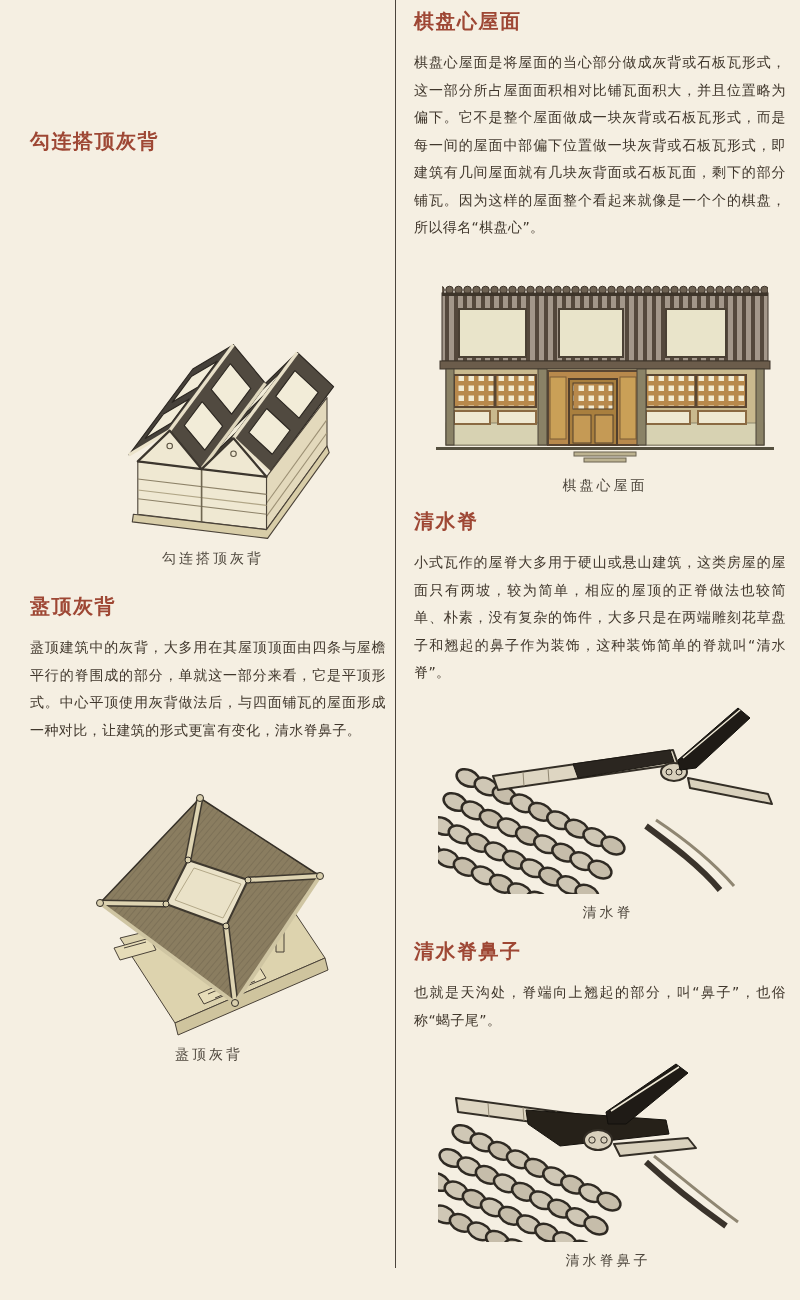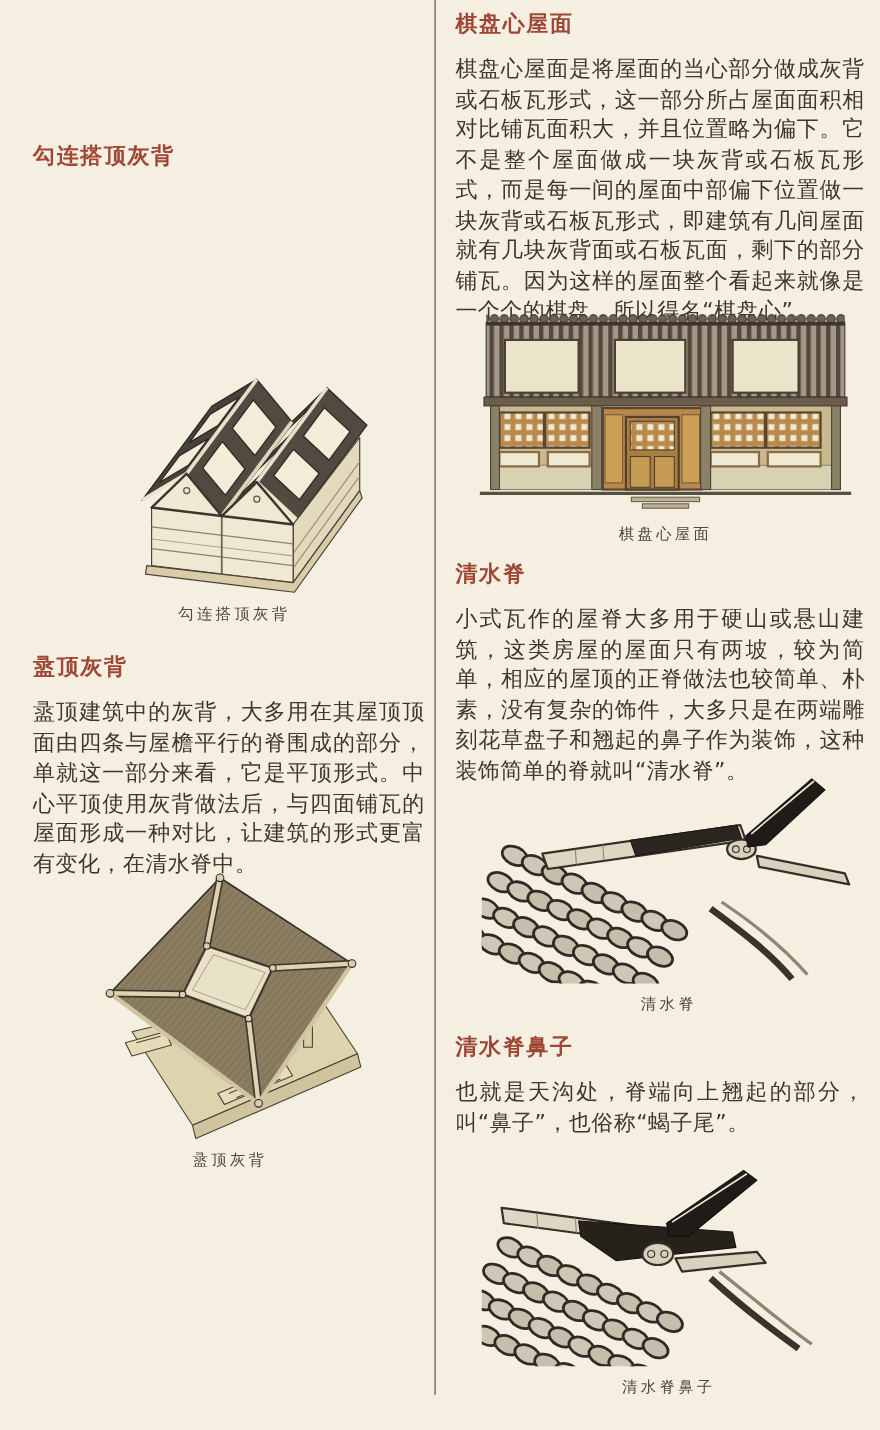--- a/index.html
+++ b/index.html
@@ -8,21 +8,21 @@
     background:#f5efe2;overflow:hidden;
     font-family:"DejaVu Sans",sans-serif;
   }
   .divider{position:absolute;left:395px;top:0;width:1px;height:1268px;background:#4a443c;}
   .sec{position:absolute;}
   .sec h2{
     font-size:20px;font-weight:bold;color:#9e4734;
     margin:0 0 15px 0;letter-spacing:1.5px;line-height:26px;
   }
   .sec p{
-    font-size:20px;line-height:27.5px;color:#40372c;margin:0;
+    font-size:14px;line-height:27.5px;color:#40372c;margin:0;
     text-align:justify;letter-spacing:0.4px;
   }
   .col-left .sec{left:30px;width:356px;}
   .col-right .sec{left:414px;width:372px;}
   figure{position:absolute;margin:0;padding:0;}
   figure svg{display:block;}
   figcaption{
     text-align:center;font-size:14px;letter-spacing:3px;color:#4e473d;margin-top:10px;
   }
   #sec-l1{top:128px;}
@@ -119,21 +119,21 @@
           <circle cx="125" cy="167" r="2.5" fill="none" stroke="#5c5342"></circle>
 
           <polygon points="34,222 155,236 210,160 212,166 156,244 33,229" fill="#d8cda8" stroke="#4a4238"></polygon>
         </g>
       </svg>
       <figcaption>勾连搭顶灰背</figcaption>
     </figure>
 
     <section class="sec" id="sec-l2">
       <h2>盝顶灰背</h2>
-      <p>盝顶建筑中的灰背，大多用在其屋顶顶面由四条与屋檐平行的脊围成的部分，单就这一部分来看，它是平顶形式。中心平顶使用灰背做法后，与四面铺瓦的屋面形成一种对比，让建筑的形式更富有变化，在清水脊中。</p>
+      <p>盝顶建筑中的灰背，大多用在其屋顶顶面由四条与屋檐平行的脊围成的部分，单就这一部分来看，它是平顶形式。中心平顶使用灰背做法后，与四面铺瓦的屋面形成一种对比，让建筑的形式更富有变化，清水脊鼻子。</p>
     </section>
 
     <figure id="fig-l2">
       <svg width="258" height="248" viewBox="0 0 258 248">
         <g stroke-linejoin="round">
 
           <polygon points="40,150 205,110 245,170 95,235" fill="#ddd3ae" stroke="#4a4238"></polygon>
           <polygon points="95,235 245,170 248,182 98,247" fill="#cfc49e" stroke="#4a4238"></polygon>
 
           <g stroke="#4a4238" fill="#e6dcb8">

